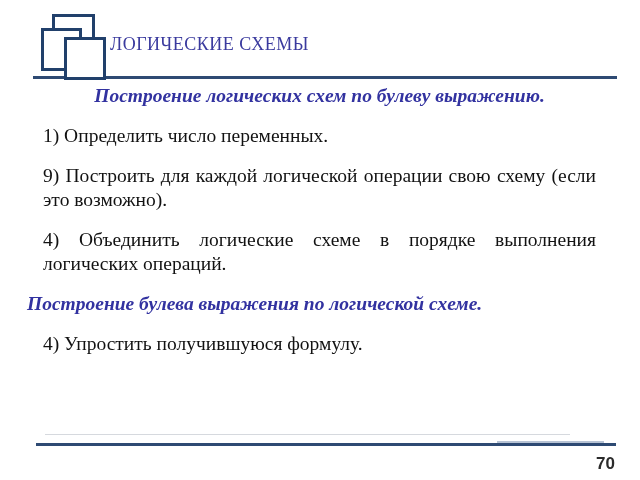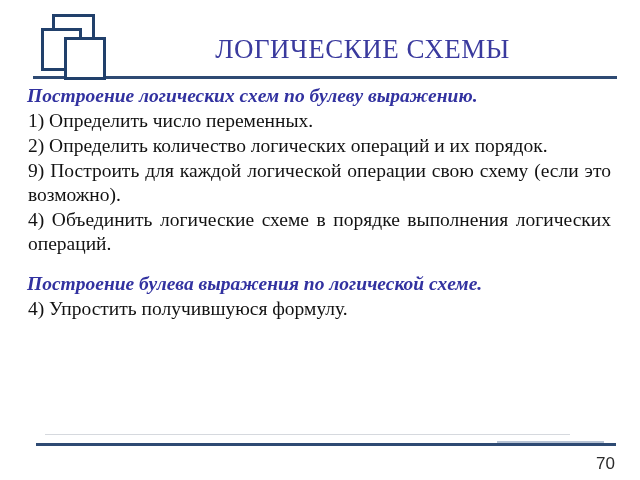--- a/index.html
+++ b/index.html
@@ -34,22 +34,22 @@
   .logo .sq-top  { left: 12px; top: 1px;  width: 43px; height: 38px; z-index: 1; }
   .logo .sq-left { left: 1px;  top: 15px; width: 41px; height: 43px; z-index: 2; }
   .logo .sq-br   { left: 24px; top: 24px; width: 42px; height: 43px; z-index: 3; }
 
   
   .title {
     position: absolute;
     left: 110px;
     top: 34px;
     width: 505px;
-    text-align: center;
-    font-size: 27px;
+    text-align: left;
+    font-size: 18px;
     letter-spacing: 0.5px;
     color: #3a3a9e;
     z-index: 2;
     white-space: nowrap;
   }
 
   
   .rule { position: absolute; z-index: 1; }
   .rule-top {
     left: 33px; top: 76px;
@@ -82,36 +82,37 @@
     line-height: 24px;
     color: #121212;
     z-index: 2;
   }
   .heading {
     font-weight: bold;
     font-style: italic;
     color: #3232a0;
     text-align: left;
   }
-  .heading.centered { text-align: left; }
+  .heading.centered { text-align: center; }
   .heading.second   { margin-top: 16px; }
   .content p {
-    margin: 1px;
+    margin: 16px;
     text-align: justify;
   }
 
   
   .page-number {
     position: absolute;
     right: 25px;
     top: 454px;
     font-family: "Liberation Sans", sans-serif;
     font-size: 17px;
     color: #2b2b2b;
     z-index: 2;
+    font-weight: bold;
   }
 </style>
 </head>
 <body>
 
 <div class="slide">
 
   <div class="logo">
     <span class="sq sq-top"></span>
     <span class="sq sq-left"></span>
@@ -120,21 +121,20 @@
 
   <div class="title">ЛОГИЧЕСКИЕ СХЕМЫ</div>
 
   <div class="rule rule-top"></div>
 
   <div class="content">
 
     <div class="heading centered">Построение логических схем по булеву выражению.</div>
 
     <p>1) Определить число переменных.</p>
-    <p>2) Определить количество логических операций и их порядок.</p>
     <p>9) Построить для каждой логической операции свою схему (если это возможно).</p>
     <p>4) Объединить логические схеме в порядке выполнения логических операций.</p>
 
     <div class="heading second">Построение булева выражения по логической схеме.</div>
 
     <p>4) Упростить получившуюся формулу.</p>
 
   </div>
 
   <div class="rule rule-bottom-faint"></div>

